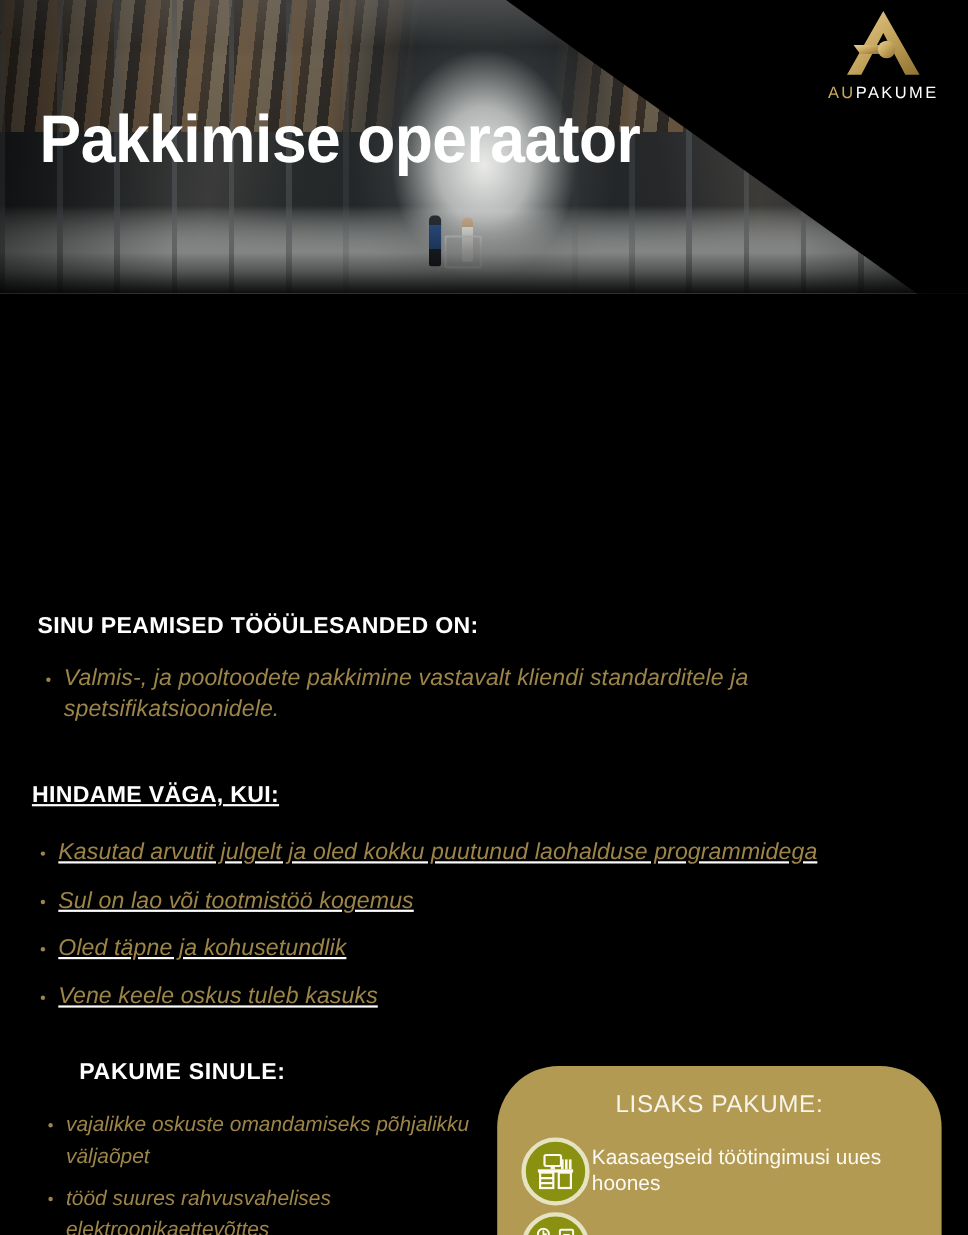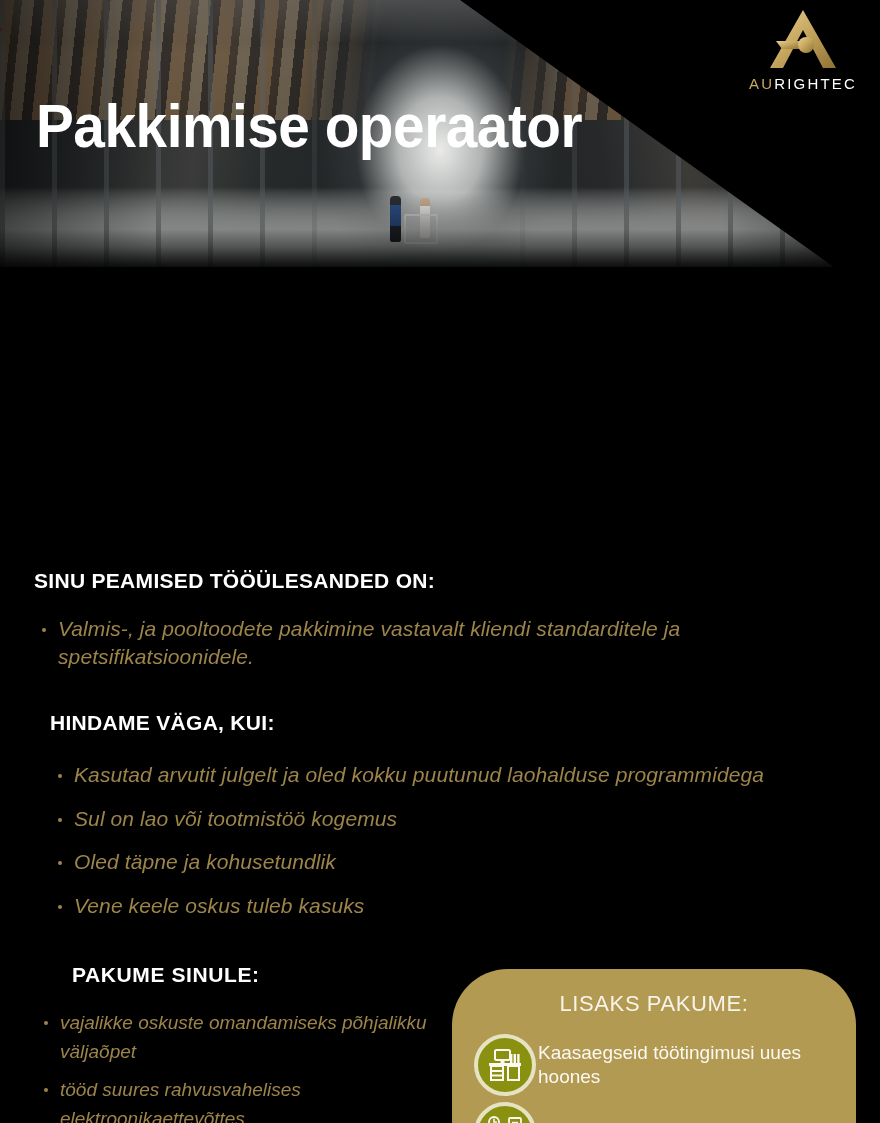--- a/index.html
+++ b/index.html
@@ -191,24 +191,24 @@
   }
 
   
   .group-b ul.bullets li {
     font-size: 19px;
     line-height: 1.52;
     margin-bottom: 9px;
     font-family: "Liberation Sans", sans-serif;
   }
 
-  #sec-tasks { position: absolute; left: 34px; top: 302px; width: 800px; }
+  #sec-tasks { position: absolute; left: 34px; top: 290px; width: 800px; }
   #sec-tasks .section-heading { margin-bottom: 22px; }
 
-  #sec-value { position: absolute; left: 50px; top: 444px; width: 820px; }
+  #sec-value { position: absolute; left: 29px; top: 444px; width: 820px; text-decoration: underline; }
   #sec-value .section-heading { margin-bottom: 26px; }
   #sec-value ul.bullets li { margin-bottom: 16px; }
 
   #sec-offer { position: absolute; left: 36px; top: 696px; width: 410px; }
   #sec-offer .section-heading { margin-bottom: 22px; font-size: 21px; letter-spacing: 0.6px; font-family: "Liberation Sans", sans-serif; margin-left: 36px; }
 
   
   .gold-card {
     position: absolute;
     left: 452px;
@@ -275,21 +275,21 @@
             <stop offset="0%" stop-color="#e5cf95"></stop>
             <stop offset="45%" stop-color="#c9a961"></stop>
             <stop offset="100%" stop-color="#8e7233"></stop>
           </linearGradient>
         </defs>
         <path d="M37 2 L70 60 L57 60 L37 22 L17 60 L4 60 Z" fill="url(#goldgrad)"></path>
         <path d="M10 33 L34 33 L34 41 L16 41 Z" fill="url(#goldgrad)"></path>
         <circle cx="40" cy="37" r="8" fill="url(#goldgrad)"></circle>
       </svg>
     </span>
-    <span class="logo-word"><span style="color:#c9a961">AU</span><span>RIGHTEC</span></span>
+    <span class="logo-word"><span style="color:#c9a961">AU</span><span>PAKUME</span></span>
   </div>
 
   <h1 class="hero-title">Pakkimise operaator</h1>
 </div>
 
 <div class="content">
 
   <div id="sec-tasks" class="group-a">
     <h2 class="section-heading">SINU PEAMISED TÖÖÜLESANDED ON:</h2>
     <ul class="bullets">

